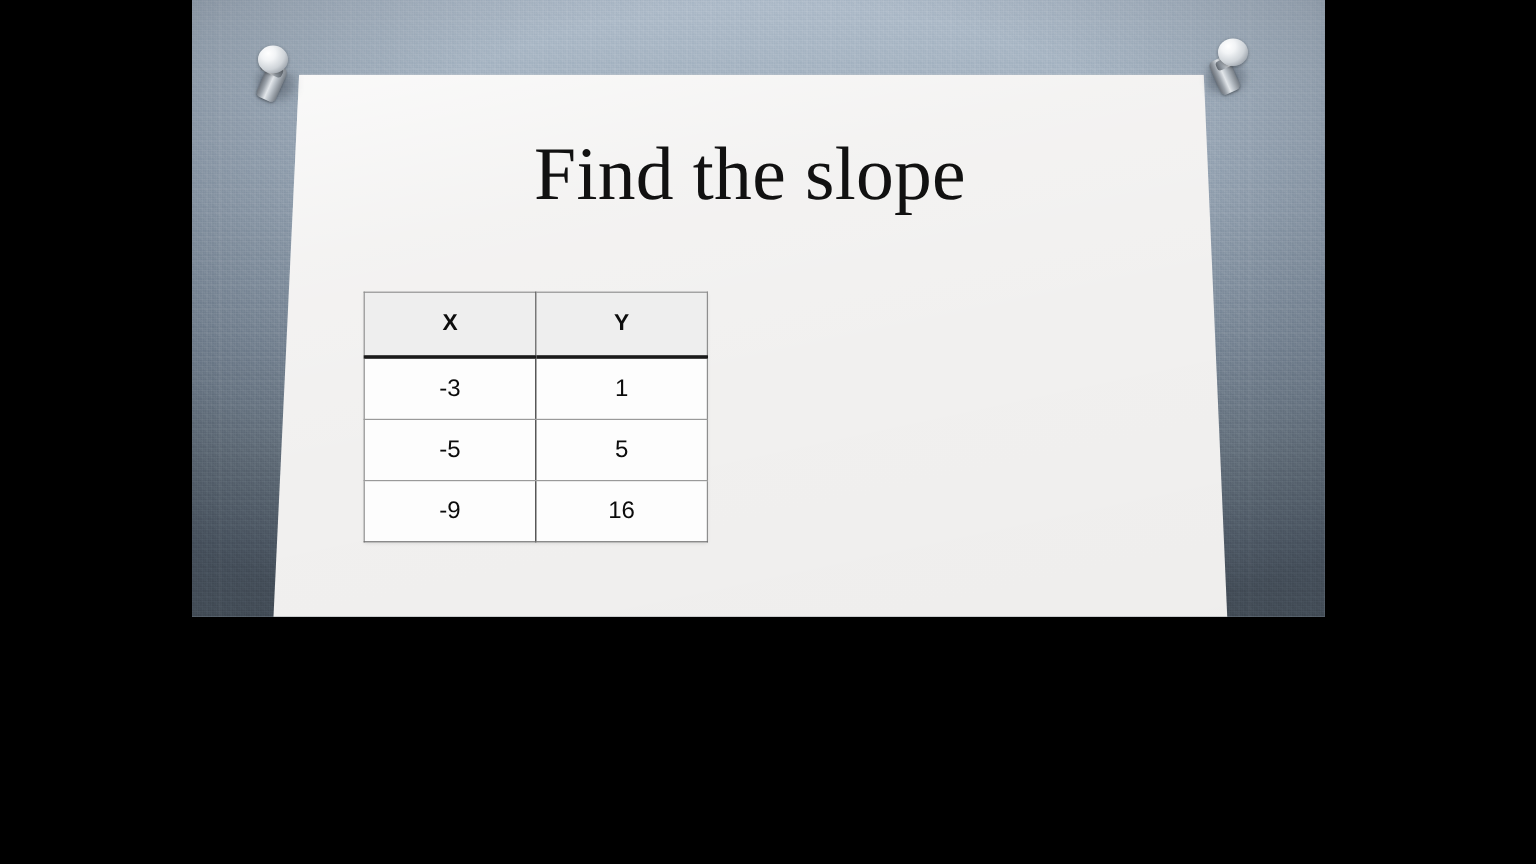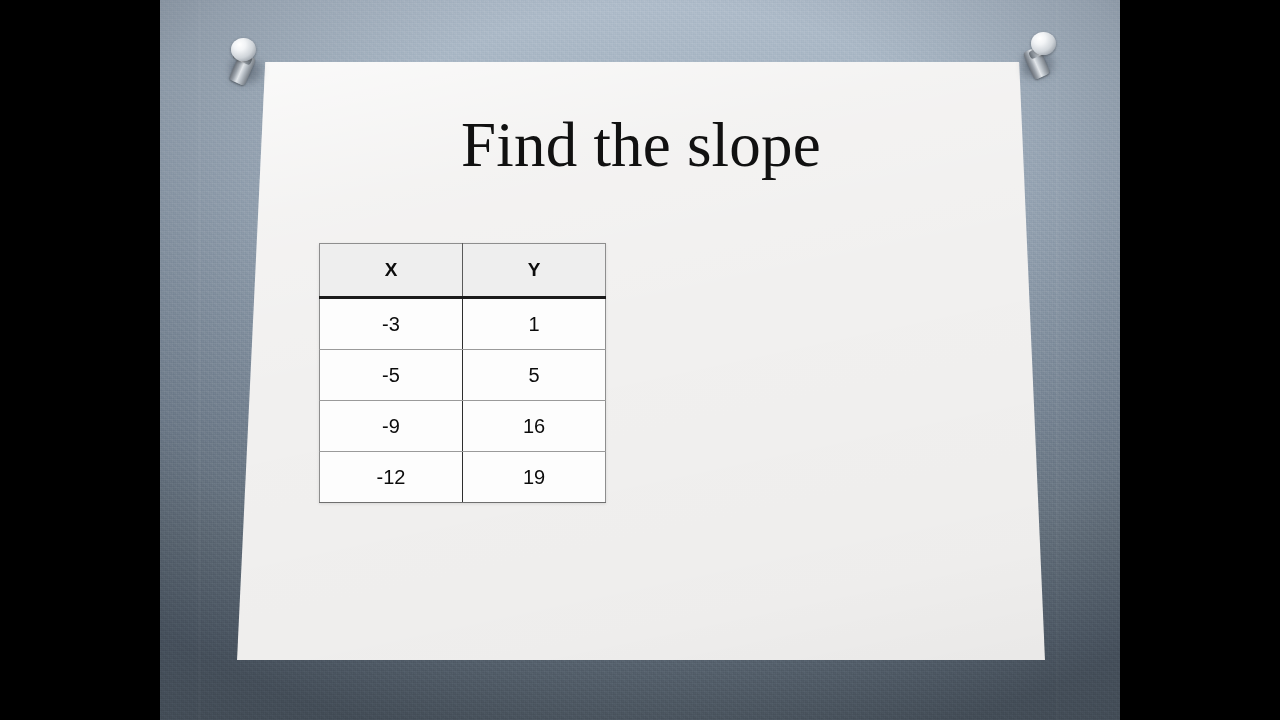--- a/index.html
+++ b/index.html
@@ -31,24 +31,24 @@
     height: 720px;
     background: #000000;
     z-index: 40;
   }
   #letterbox-left  { left: 0; }
   #letterbox-right { left: 1120px; }
 
   
   #board {
     position: absolute;
-    left: 160px;
+    left: 144px;
     top: 0;
     width: 960px;
-    height: 720px;
+    height: 514px;
     overflow: hidden;
     background:
       linear-gradient(180deg,
         #aebbc9 0%,
         #a5b3c1 12%,
         #97a5b3 30%,
         #8794a3 50%,
         #78h 50%,
         #7a8797 68%,
         #6d7a8a 85%,
@@ -313,24 +313,20 @@
               <td class="td-y">1</td>
             </tr>
             <tr>
               <td class="td-x">-5</td>
               <td class="td-y">5</td>
             </tr>
             <tr>
               <td class="td-x">-9</td>
               <td class="td-y">16</td>
             </tr>
-            <tr>
-              <td class="td-x">-12</td>
-              <td class="td-y">19</td>
-            </tr>
           </tbody>
         </table>
       </div>
     </div>
 
     <div class="pin" id="pin-left">
       <div class="pin-shadow"></div>
       <div class="pin-stem"></div>
       <div class="pin-collar"></div>
       <div class="pin-head"></div>

